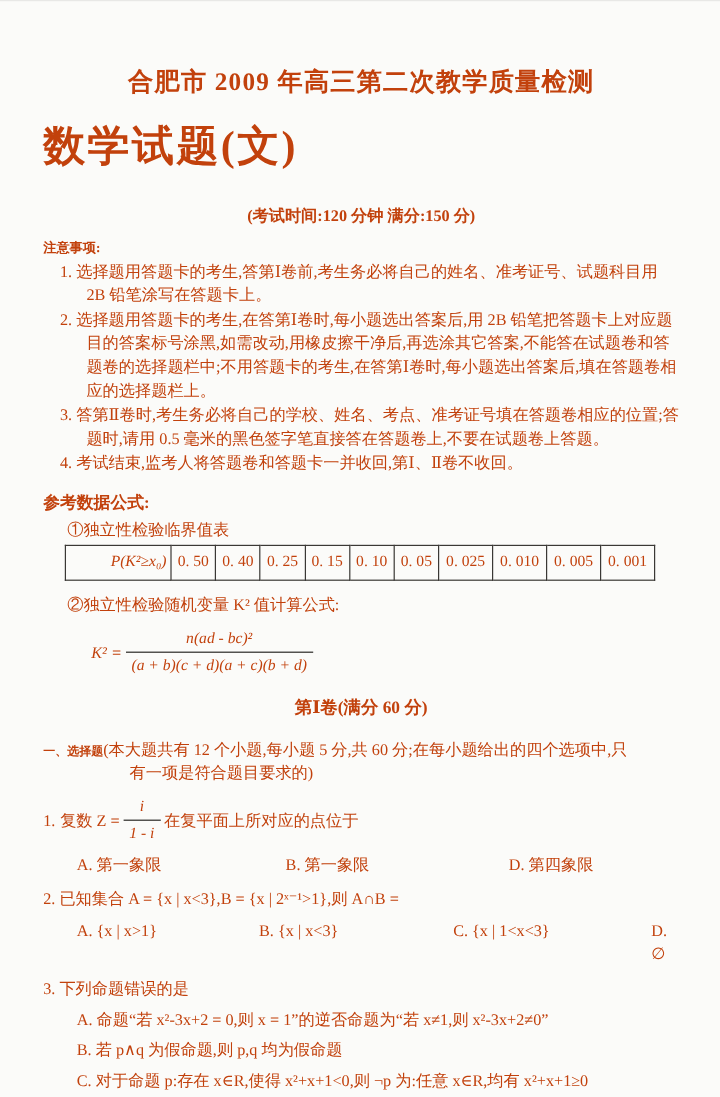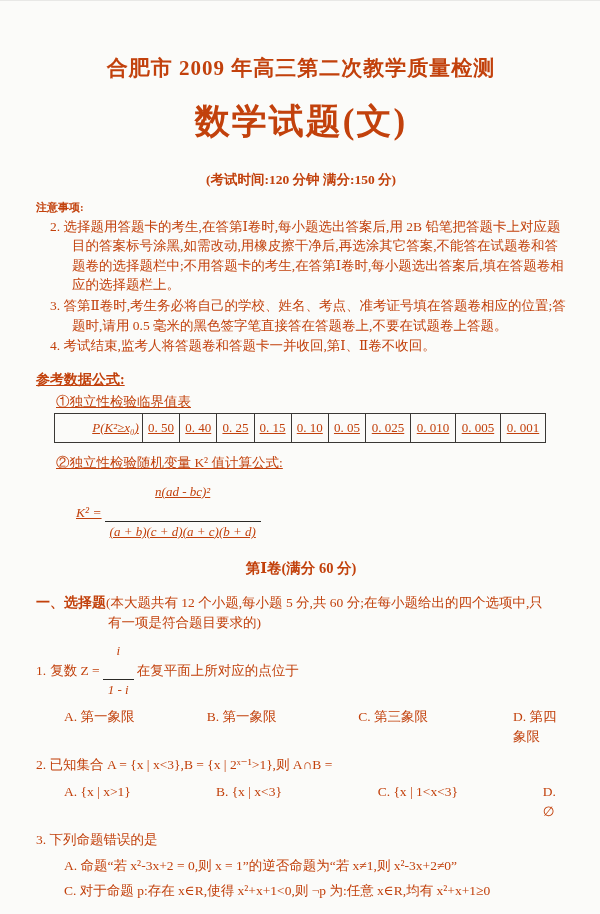--- a/index.html
+++ b/index.html
@@ -17,21 +17,21 @@
   }
   .inner { padding:52px 34px 0 36px; }
 
   .title {
     text-align:center;
     font-size:21px;
     font-weight:bold;
     letter-spacing:1px;
   }
   .subtitle {
-    text-align:center;
+    text-align:left;
     font-size:35px;
     font-weight:bold;
     margin-top:14px;
     letter-spacing:2px;
   }
   .exam-info {
     text-align:center;
     font-size:13.5px;
     font-weight:bold;
     margin-top:22px;
@@ -39,21 +39,21 @@
 
   .notice { margin-top:10px; }
   .notice-heading { font-weight:bold; font-size:11px; }
   .notice-list { margin-left:14px; }
   .notice-item {
     padding-left:22px;
     text-indent:-22px;
     margin-top:1px;
   }
 
-  .reference { margin-top:14px;text-decoration:underline; }
+  .reference { margin-top:14px; }
   .ref-heading { font-weight:bold; font-size:14px; }
   .table-caption { margin-left:20px; margin-top:2px; }
 
   table.crit {
     border-collapse:collapse;
     margin:2px 0 0 18px;
     width:492px;
   }
   table.crit td, table.crit th {
     border:1.4px solid #3a3835;
@@ -68,32 +68,32 @@
 
   .formula-caption { margin:10px 0 0 20px; }
   .formula-line { margin:10px 0 0 40px; display:flex; align-items:center; }
   .frac {
     display:inline-block;
     vertical-align:middle;
     text-align:center;
     font-size:13px;
     margin:0 3px;
   }
-  .frac .num { display:block; border-bottom:1px solid #2a2926; padding:0 5px 19px; }
+  .frac .num { display:block; border-bottom:1px solid #2a2926; padding:0 5px 1px; }
   .frac .den { display:block; padding:1px 5px 0; }
 
   .section-title {
     text-align:center;
     font-weight:bold;
     font-size:14.5px;
     margin-top:16px;
   }
 
   .part-heading { margin-top:14px; }
-  .part-heading .ph-label { font-weight:bold; font-size:14px; }
+  .part-heading .ph-label { font-weight:bold; font-size:10px; }
   .part-heading .ph-note {  }
   .ph-cont { margin-left:72px; }
 
   .question { margin-top:9px; }
   .q-stem { padding-left:18px; text-indent:-18px; }
   .q-stem-flex { display:flex; align-items:center; }
   .q-stem-flex .qnum { margin-right:4px; }
   .options-row {
     display:flex;
     margin:7px 0 0 28px;
@@ -121,20 +121,21 @@
 <div class="page">
   <div class="inner">
 
     <div class="title">合肥市 2009 年高三第二次教学质量检测</div>
     <div class="subtitle">数学试题(文)</div>
     <div class="exam-info">(考试时间:120 分钟  满分:150 分)</div>
 
     <div class="notice">
       <div class="notice-heading">注意事项:</div>
       <div class="notice-list">
+        <div class="notice-item">1. 选择题用答题卡的考生,答第Ⅰ卷前,考生务必将自己的姓名、准考证号、试题科目用 2B 铅笔涂写在答题卡上。</div>
         <div class="notice-item">2. 选择题用答题卡的考生,在答第Ⅰ卷时,每小题选出答案后,用 2B 铅笔把答题卡上对应题目的答案标号涂黑,如需改动,用橡皮擦干净后,再选涂其它答案,不能答在试题卷和答题卷的选择题栏中;不用答题卡的考生,在答第Ⅰ卷时,每小题选出答案后,填在答题卷相应的选择题栏上。</div>
         <div class="notice-item">3. 答第Ⅱ卷时,考生务必将自己的学校、姓名、考点、准考证号填在答题卷相应的位置;答题时,请用 0.5 毫米的黑色签字笔直接答在答题卷上,不要在试题卷上答题。</div>
         <div class="notice-item">4. 考试结束,监考人将答题卷和答题卡一并收回,第Ⅰ、Ⅱ卷不收回。</div>
       </div>
     </div>
 
     <div class="reference">
       <div class="ref-heading">参考数据公式:</div>
       <div class="table-caption">①独立性检验临界值表</div>
 
@@ -179,39 +180,39 @@
         <span>复数 Z =</span>
         <span class="frac math-i">
           <span class="num">i</span>
           <span class="den">1 - i</span>
         </span>
         <span>在复平面上所对应的点位于</span>
       </div>
       <div class="options-row">
         <span class="opt opt-a">A. 第一象限</span>
         <span class="opt opt-b">B. 第一象限</span>
-        <span class="opt opt-c">C. 第三象限</span>
         <span class="opt">D. 第四象限</span>
       </div>
     </div>
 
     <div class="question">
       <div class="q-stem">2. 已知集合 A = {x | x&lt;3},B = {x | 2ˣ⁻¹&gt;1},则 A∩B =</div>
       <div class="options-row">
         <span class="opt opt-a">A. {x | x&gt;1}</span>
         <span class="opt opt-b">B. {x | x&lt;3}</span>
         <span class="opt opt-c">C. {x | 1&lt;x&lt;3}</span>
         <span class="opt">D. ∅</span>
       </div>
     </div>
 
     <div class="question">
       <div class="q-stem">3. 下列命题错误的是</div>
       <div class="options-block">
         <span class="opt">A. 命题“若 x²-3x+2 = 0,则 x = 1”的逆否命题为“若 x≠1,则 x²-3x+2≠0”</span>
+        <span class="opt">B. 若 p∧q 为假命题,则 p,q 均为假命题</span>
         <span class="opt">C. 对于命题 p:存在 x∈R,使得 x²+x+1&lt;0,则 ¬p 为:任意 x∈R,均有 x²+x+1≥0</span>
 
       </div>
     </div>
 
   </div>
 
 </div>
 
 </body></html>

